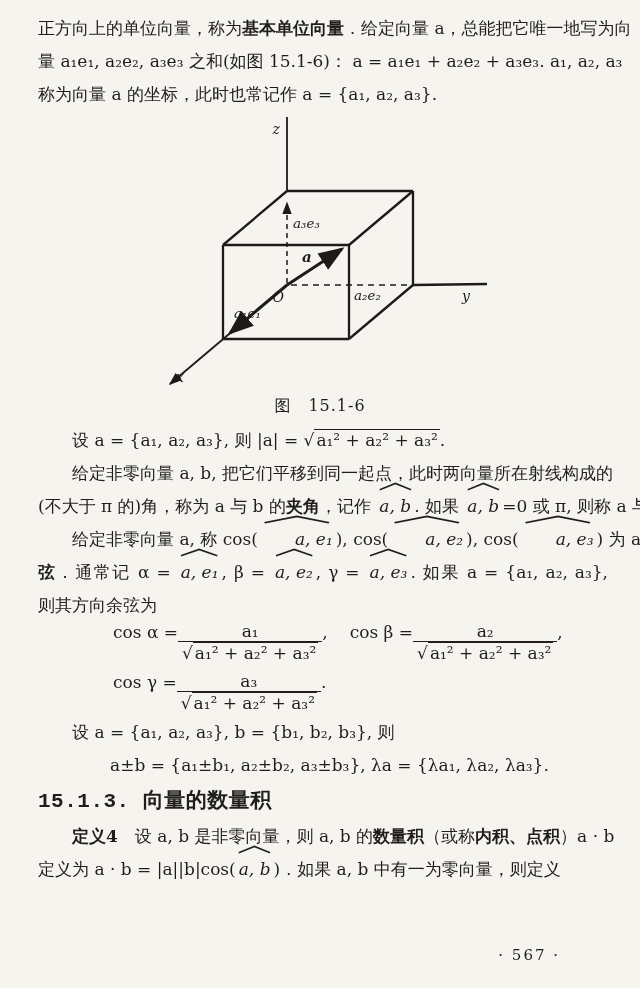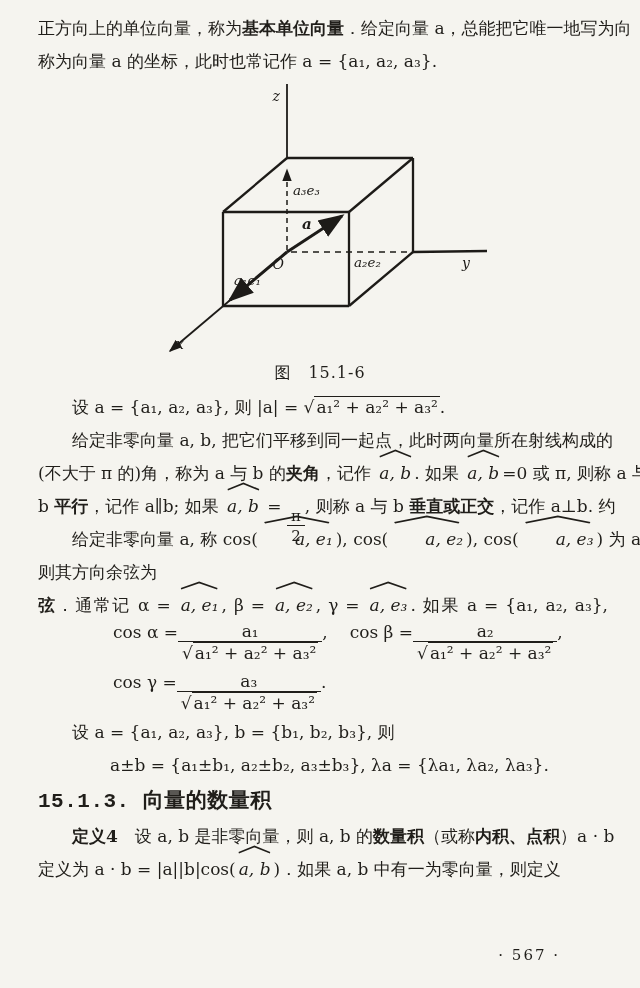--- a/index.html
+++ b/index.html
@@ -72,20 +72,21 @@
   
   .fig line, .fig path.ax { stroke:#1d1b18; fill:none; }
   .fig text { fill:#1d1b18; font-family:"DejaVu Serif",serif; font-style:italic; }
 </style>
 </head>
 <body>
 
 <div class="page">
 
   <div class="l jfull"><span>正方向上的单位向量，称为</span><span class="b">基本单位向量</span><span>．给定向量 a，总能把它唯一地写为向</span></div>
+  <div class="l jfull">量 a₁e₁, a₂e₂, a₃e₃ 之和(如图 15.1-6)： a = a₁e₁ + a₂e₂ + a₃e₃. a₁, a₂, a₃</div>
   <div class="l">称为向量 a 的坐标，此时也常记作 a = {a₁, a₂, a₃}.</div>
 
   <div class="figwrap">
     <svg class="fig" viewBox="0 0 380 285">
       <defs>
         <marker id="arrB" viewBox="0 0 10 8" refX="8.5" refY="4" markerWidth="9" markerHeight="7.5" orient="auto">
           <path d="M0,0.4 L9.6,4 L0,7.6 z" fill="#1d1b18"></path>
         </marker>
         <marker id="arrS" viewBox="0 0 10 8" refX="8.5" refY="4" markerWidth="7.5" markerHeight="6" orient="auto">
           <path d="M0,0.4 L9.6,4 L0,7.6 z" fill="#1d1b18"></path>
@@ -127,42 +128,36 @@
   <div class="figcap">图　15.1-6</div>
 
   <div class="l ind" style="margin-top:8px;"><span>设 a = {a₁, a₂, a₃}, 则 |a| = </span><span class="sqrt"><span>√</span><span class="rad">a₁² + a₂² + a₃²</span></span><span>.</span></div>
 
   <div class="l ind jfull">给定非零向量 a, b, 把它们平移到同一起点，此时两向量所在射线构成的</div>
   <div class="l jfull"><span>(不大于 π 的)角，称为 a 与 b 的</span><span class="b">夹角</span><span>，记作 </span><span class="hat"><svg class="hm" viewBox="0 0 60 12" preserveAspectRatio="none" aria-hidden="true">
           <path d="M3 11 L30 2 L57 11"></path>
         </svg><span>a, b</span></span><span>. 如果 </span><span class="hat"><svg class="hm" viewBox="0 0 60 12" preserveAspectRatio="none" aria-hidden="true">
           <path d="M3 11 L30 2 L57 11"></path>
         </svg><span>a, b</span></span><span>=0 或 π, 则称 a 与</span></div>
-  <div class="l jfull"><span>b </span><span class="b">平行</span><span>，记作 a∥b; 如果 </span><span class="hat"><svg class="hm" viewBox="0 0 60 12" preserveAspectRatio="none" aria-hidden="true">
-          <path d="M3 11 L30 2 L57 11"></path>
-        </svg><span>a, b</span></span><span> = </span><span class="frac pf">
-        <span class="fn">π</span>
-        <span class="fd">2</span>
-      </span><span>, 则称 a 与 b </span><span class="b">垂直或正交</span><span>，记作 a⊥b. 约</span></div>
 
   <div class="l ind jfull"><span>给定非零向量 a, 称 cos(</span><span class="hat"><svg class="hm" viewBox="0 0 60 12" preserveAspectRatio="none" aria-hidden="true">
           <path d="M3 11 L30 2 L57 11"></path>
         </svg><span>a, e₁</span></span><span>), cos(</span><span class="hat"><svg class="hm" viewBox="0 0 60 12" preserveAspectRatio="none" aria-hidden="true">
           <path d="M3 11 L30 2 L57 11"></path>
         </svg><span>a, e₂</span></span><span>), cos(</span><span class="hat"><svg class="hm" viewBox="0 0 60 12" preserveAspectRatio="none" aria-hidden="true">
           <path d="M3 11 L30 2 L57 11"></path>
         </svg><span>a, e₃</span></span><span>) 为 a 的</span></div>
-  <div class="l">则其方向余弦为</div>
   <div class="l jfull"><span class="b">弦</span><span>．通常记 α = </span><span class="hat"><svg class="hm" viewBox="0 0 60 12" preserveAspectRatio="none" aria-hidden="true">
           <path d="M3 11 L30 2 L57 11"></path>
         </svg><span>a, e₁</span></span><span>, β = </span><span class="hat"><svg class="hm" viewBox="0 0 60 12" preserveAspectRatio="none" aria-hidden="true">
           <path d="M3 11 L30 2 L57 11"></path>
         </svg><span>a, e₂</span></span><span>, γ = </span><span class="hat"><svg class="hm" viewBox="0 0 60 12" preserveAspectRatio="none" aria-hidden="true">
           <path d="M3 11 L30 2 L57 11"></path>
         </svg><span>a, e₃</span></span><span>. 如果 a = {a₁, a₂, a₃},</span></div>
+  <div class="l">则其方向余弦为</div>
 
   <div class="fline f1">
     <span>cos α = </span>
       <span class="frac">
         <span class="fn">a₁</span>
         <span class="fd"><span class="sqrt"><span>√</span><span class="rad">a₁² + a₂² + a₃²</span></span></span>
       </span>
       <span>,</span>
       <span class="fgap"></span>
       <span>cos β = </span>

